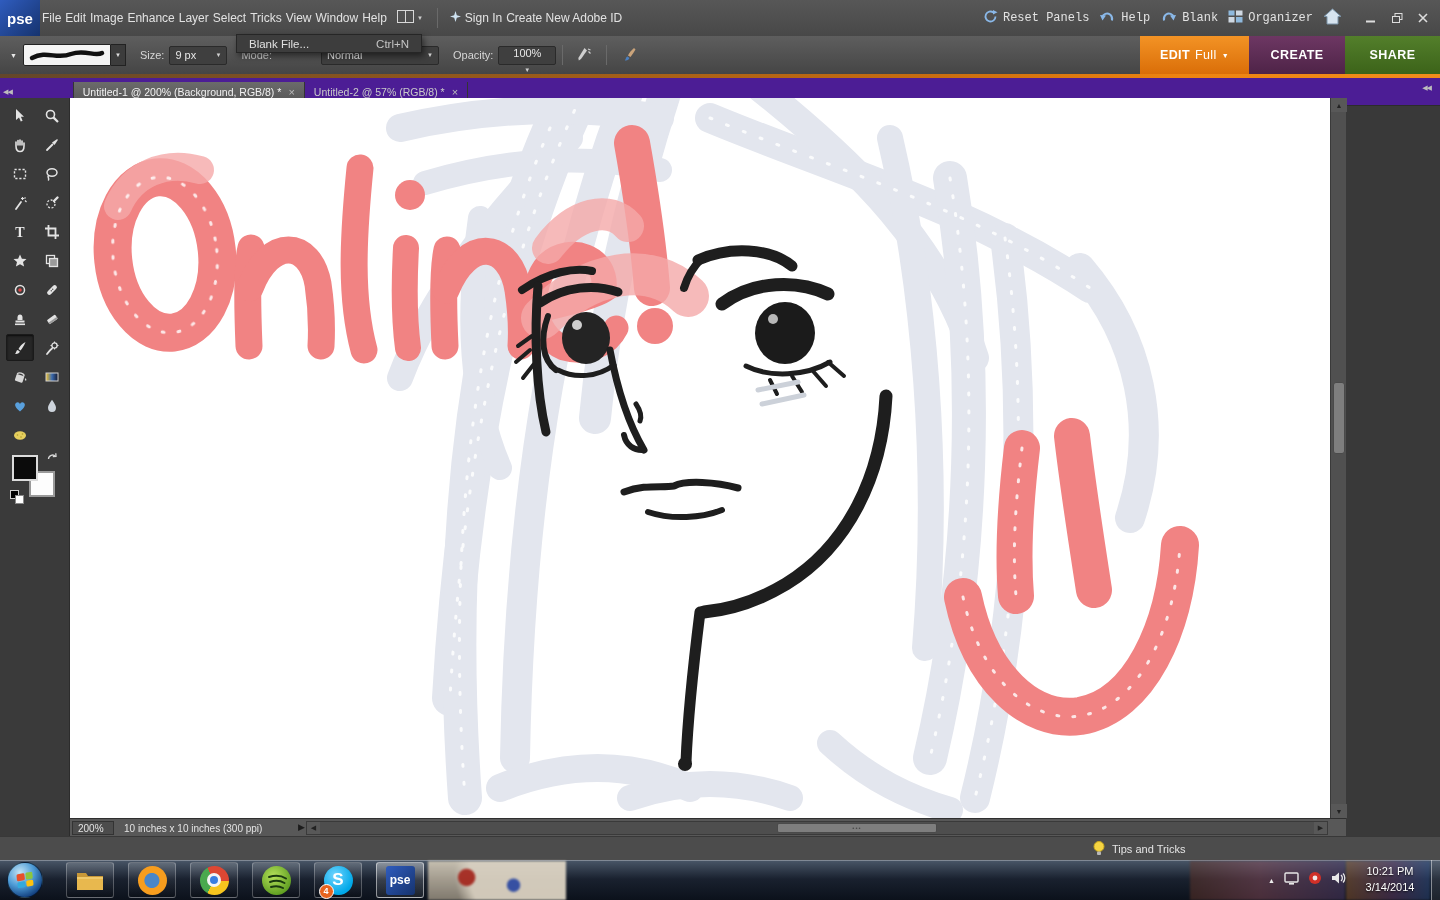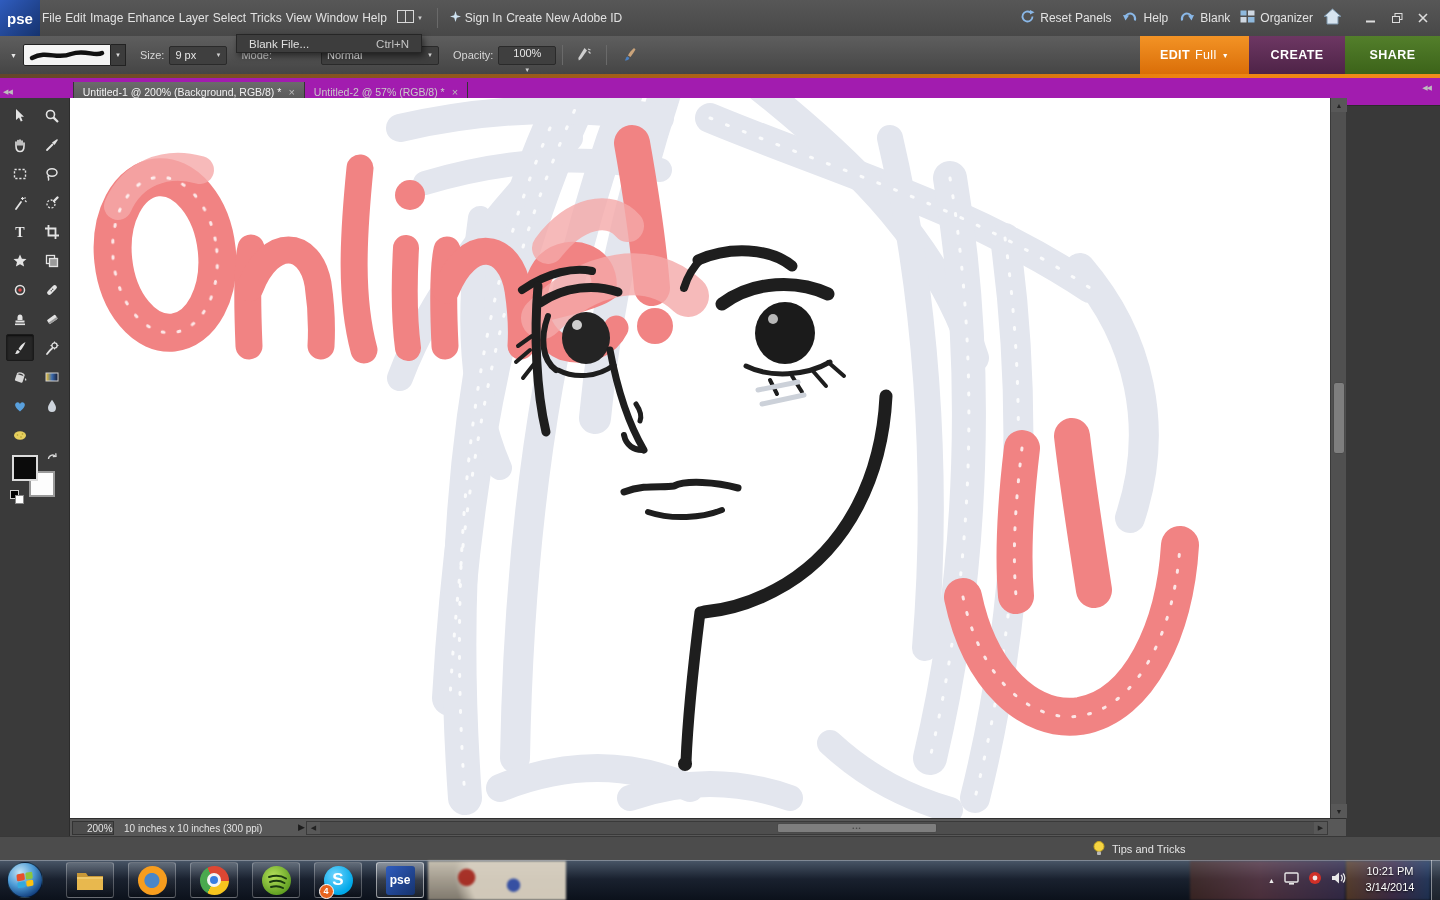--- a/index.html
+++ b/index.html
@@ -12,21 +12,21 @@
     background:linear-gradient(#575757,#484848); display:flex; align-items:center;
     color:#e2e2e2; font-size:12px; z-index:40; }
   .pse-logo { width:40px; height:36px; background:linear-gradient(135deg,#2f5cbe,#16336e);
     color:#fff; font-weight:bold; font-size:15px; display:flex; align-items:center;
     justify-content:center; }
   .menu-item { padding:0 2px; line-height:36px; cursor:default; white-space:nowrap; }
   .vdiv { width:1px; height:20px; background:#2e2e2e; border-right:1px solid #6a6a6a; margin:0 6px; }
   .layout-btn { display:flex; align-items:center; gap:3px; padding:0 8px; }
   .tiny-caret { font-size:6px; color:#cfcfcf; }
   .menubar-right { position:absolute; right:4px; top:0; height:36px; display:flex;
-    align-items:center; gap:10px; }
+    align-items:center; gap:10px;font-family:Liberation Mono, monospace; }
   .mb-action { display:flex; align-items:center; gap:5px; white-space:nowrap; }
   .win-controls { display:flex; align-items:center; gap:8px; margin-left:10px; padding-right:4px; }
   .win-btn { width:18px; height:16px; display:flex; align-items:center; justify-content:center; }
 
   
   .dropdown { position:absolute; left:236px; top:34px; width:186px; height:19px;
     background:#3d3d3d; border:1px solid #262626; box-shadow:2px 3px 6px rgba(0,0,0,.5);
     display:flex; align-items:center; justify-content:space-between; padding:0 12px 0 12px;
     color:#e0e0e0; font-size:11.5px; z-index:60; }
 
@@ -49,21 +49,21 @@
   .opt-icon-btn { margin:0 8px; display:flex; align-items:center; }
   .mode-tab { position:absolute; top:0; height:38px; display:flex; align-items:center;
     justify-content:center; gap:5px; color:#fff; font-size:12.5px; letter-spacing:.4px; }
   .mode-tab .bold { font-weight:bold; }
   .tab-edit { left:1140px; width:109px; background:linear-gradient(#f39325,#da6e08); }
   .tab-create { left:1249px; width:96px; background:linear-gradient(#6d3763,#4e2347); font-weight:bold; }
   .tab-share { left:1345px; width:95px; background:linear-gradient(#537f2b,#3c6319); font-weight:bold; }
 
   
   .tabbar { position:absolute; left:0; top:78px; width:1440px; height:28px;
-    background:#a21caf; border-bottom:1px solid #2c2c2c; display:flex; align-items:center;
+    background:#4c1d95; border-bottom:1px solid #2c2c2c; display:flex; align-items:center;
     color:#c9c9c9; font-size:10.5px; }
   .collapse-arrows { font-size:7px; letter-spacing:-1px; color:#bdbdbd; padding:0 3px; }
   .doc-tab { height:20px; display:flex; align-items:center; gap:7px; padding:0 9px;
     border-right:1px solid #343434; white-space:nowrap; }
   .doc-tab.active { background:linear-gradient(#6b6b6b,#575757); color:#f1f1f1;
     border-left:1px solid #343434; }
   .tab-close { font-size:11px; color:#bbb; line-height:10px; }
   .tabbar-right { position:absolute; right:6px; top:0; height:20px; display:flex; align-items:center; }
 
   
@@ -89,21 +89,21 @@
     border-left:1px solid #3a3a3a; }
   .vs-arrow { position:absolute; left:0; width:16px; height:14px; background:#585858; color:#222;
     font-size:7px; display:flex; align-items:center; justify-content:center; }
   .vs-thumb { position:absolute; left:2px; top:284px; width:12px; height:72px; background:#7e7e7e;
     border-radius:3px; border:1px solid #4a4a4a; }
 
   
   .statusbar { position:absolute; left:70px; top:818px; width:1276px; height:18px; background:#585858;
     border-top:1px solid #2f2f2f; color:#e3e3e3; font-size:10px; }
   .zoom-field { position:absolute; left:2px; top:2px; width:42px; height:14px; background:#4c4c4c;
-    border:1px solid #333; display:flex; align-items:center; padding-left:14px; }
+    border:1px solid #333; display:flex; align-items:center; padding-left:5px; }
   .dim-field { position:absolute; left:48px; top:2px; width:176px; height:14px;
     display:flex; align-items:center; padding-left:6px; }
   .status-expand { position:absolute; left:228px; top:3px; color:#1c1c1c; font-size:9px; }
   .hscroll { position:absolute; left:236px; top:2px; width:1022px; height:14px; background:#4e4e4e;
     border:1px solid #3a3a3a; }
   .hs-arrow { position:absolute; top:0; width:13px; height:12px; background:#585858; color:#222;
     font-size:7px; display:flex; align-items:center; justify-content:center; }
   .hs-thumb { position:absolute; left:470px; top:1px; width:160px; height:10px; background:#7e7e7e;
     border-radius:2px; border:1px solid #4a4a4a; display:flex; align-items:center; justify-content:center;
     font-size:6px; color:#4a4a4a; letter-spacing:1px; }

